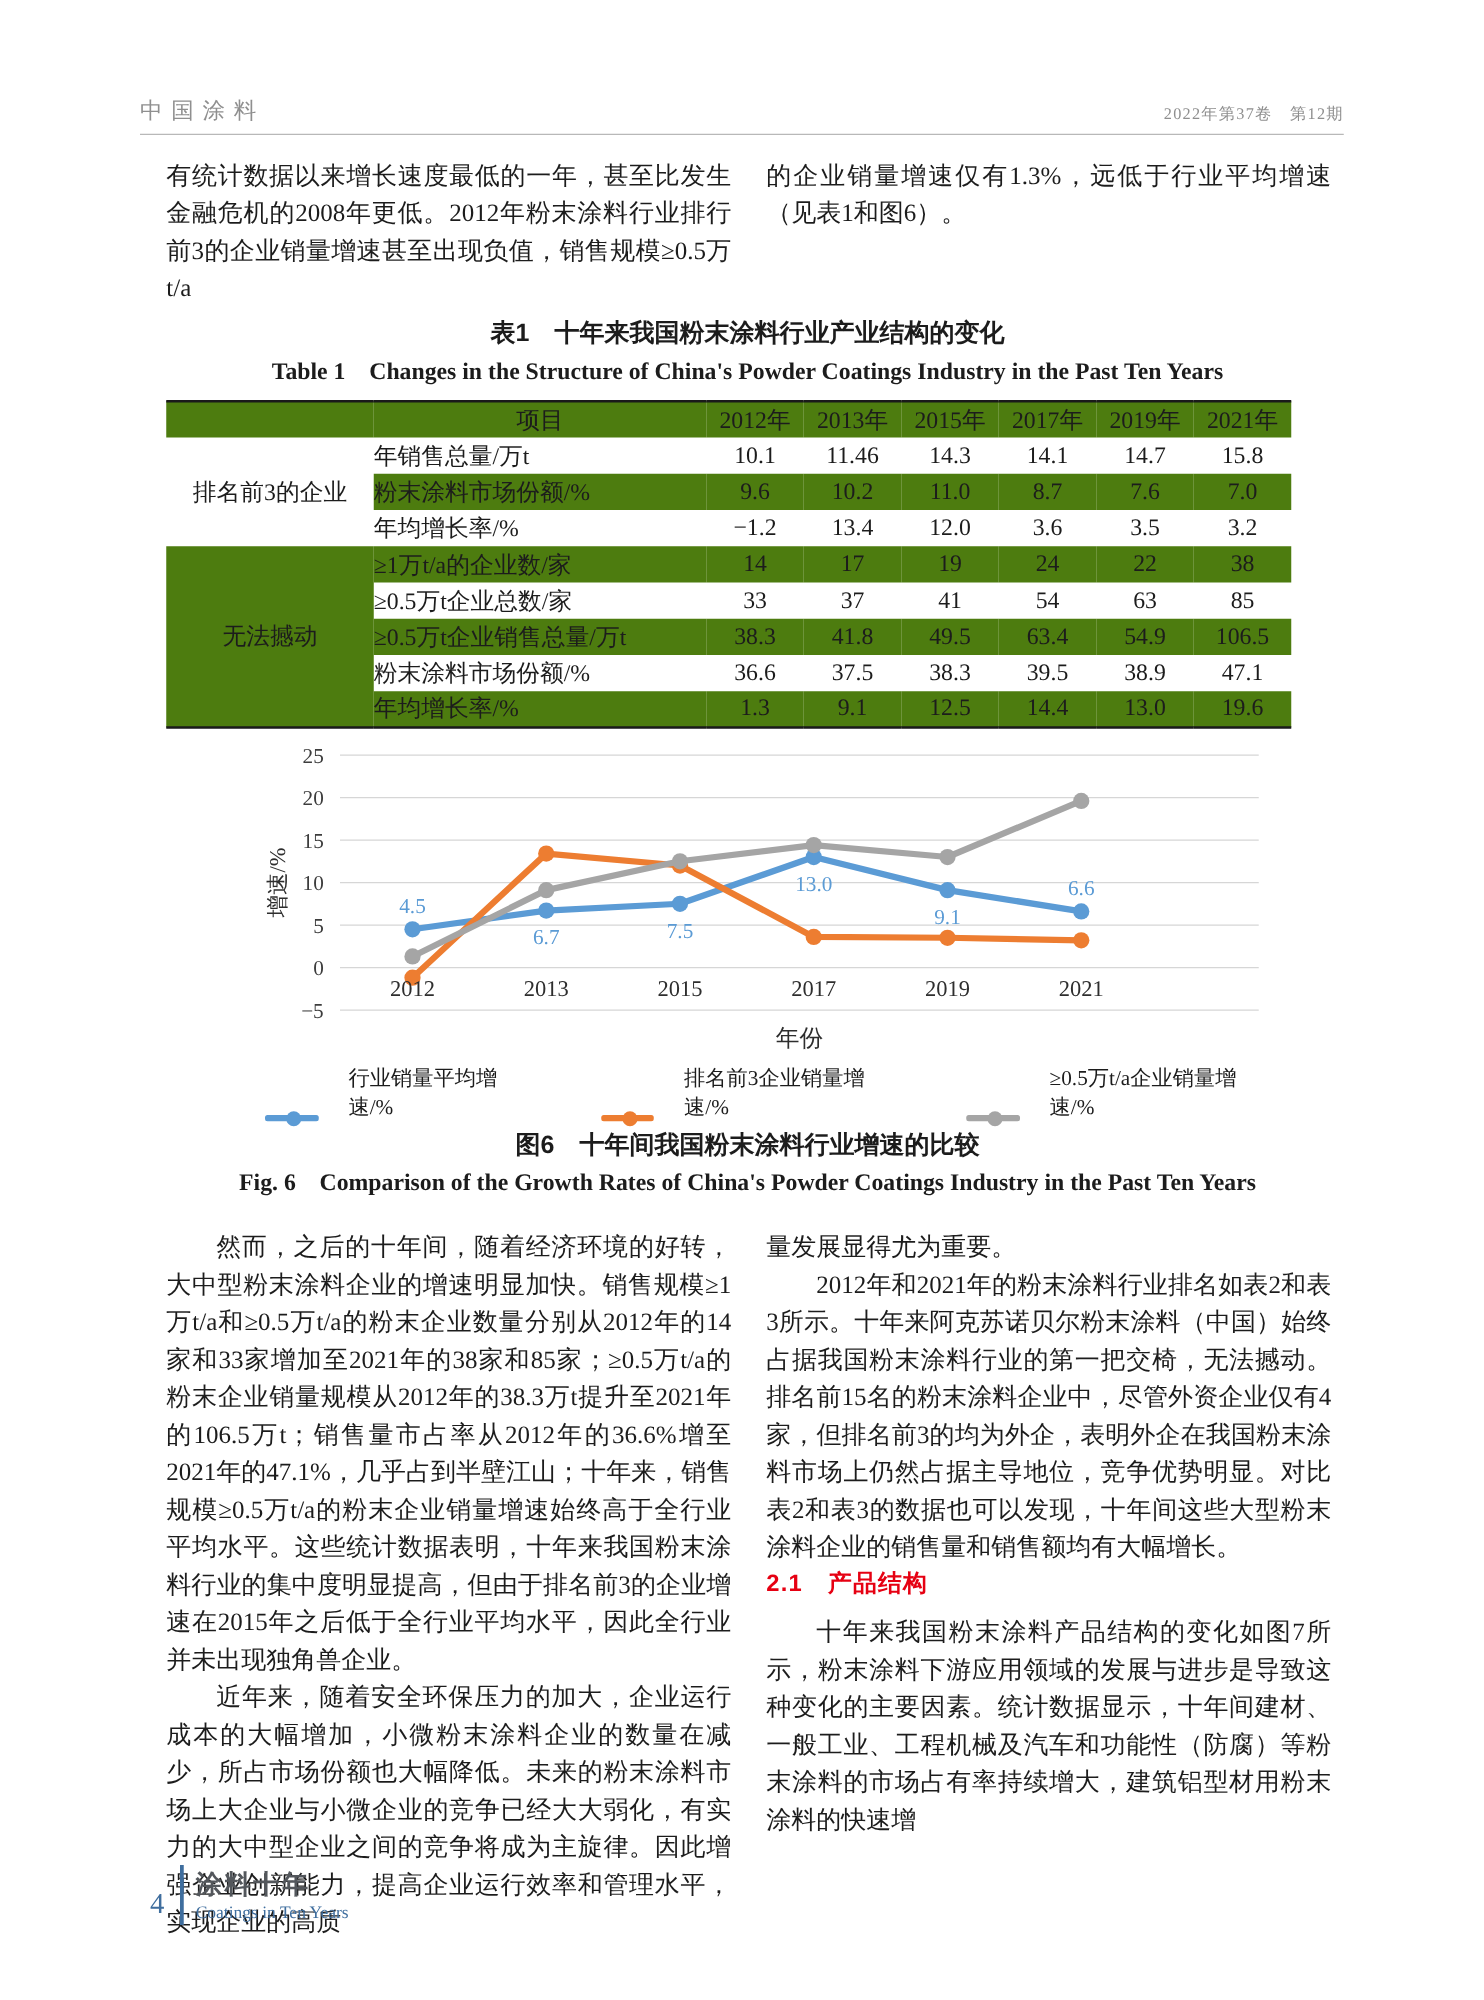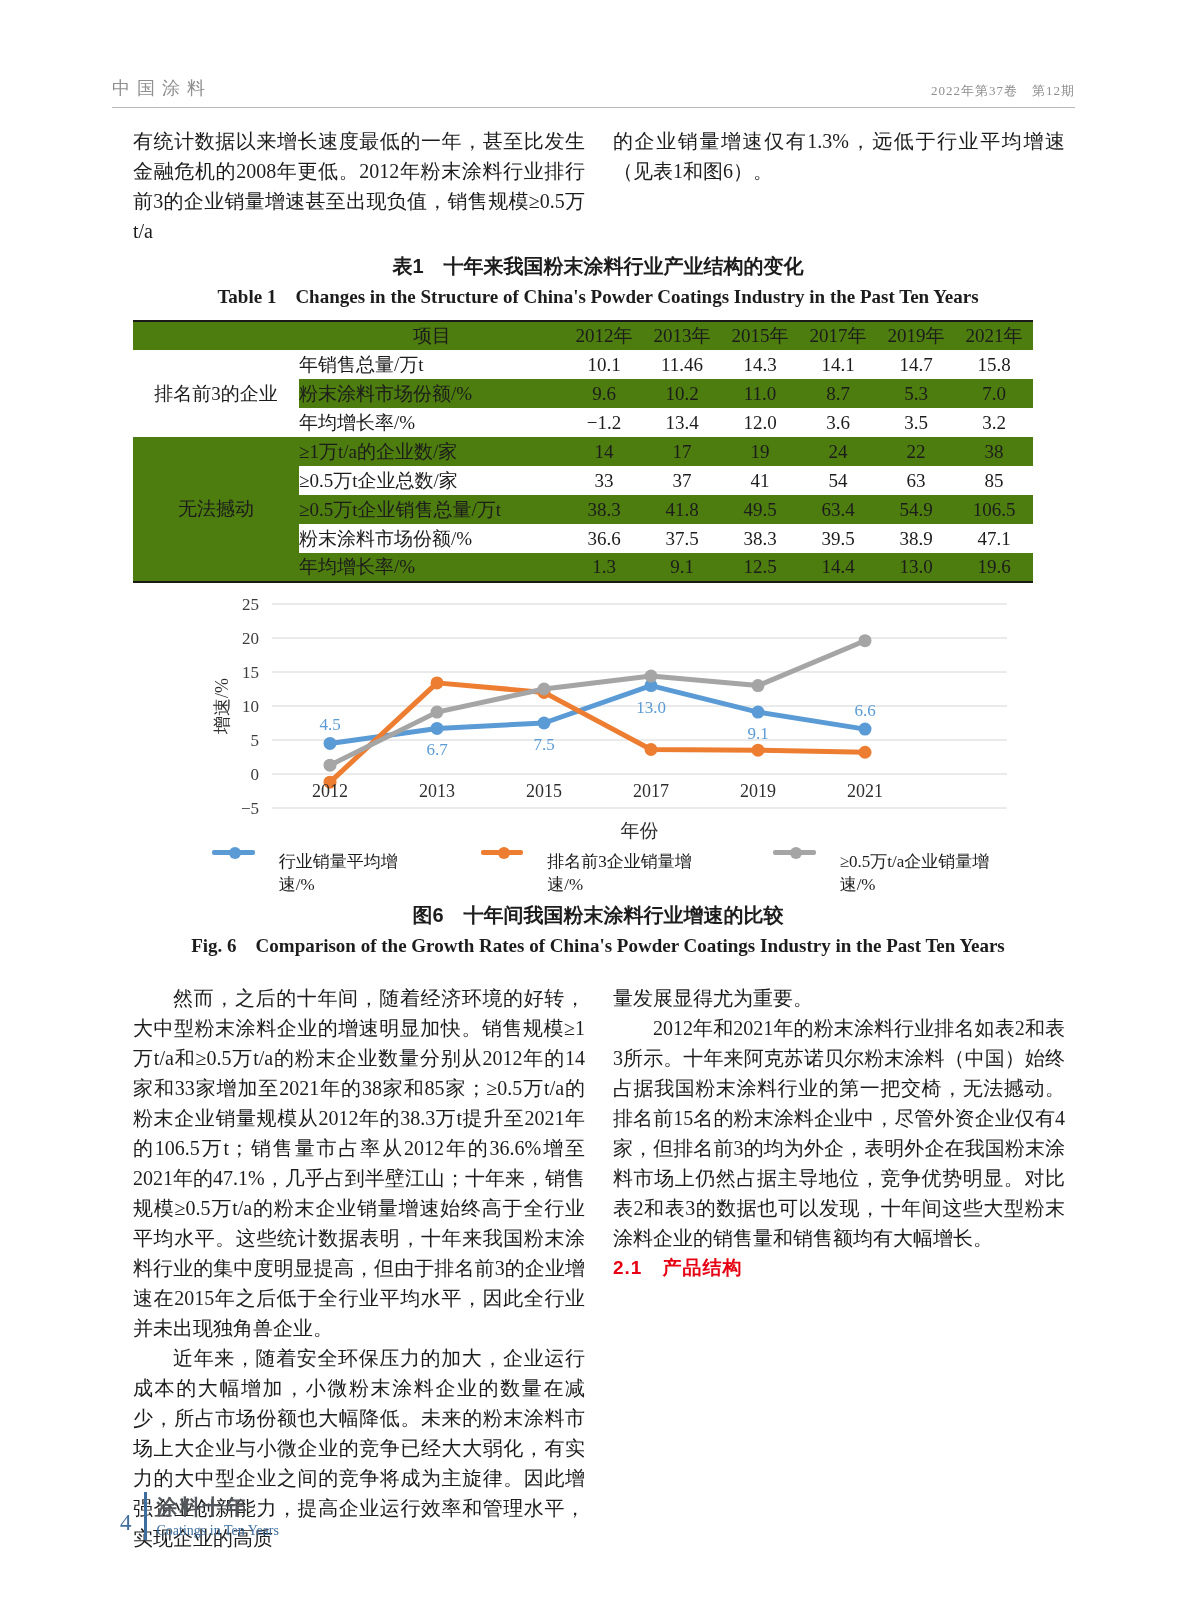--- a/index.html
+++ b/index.html
@@ -39,21 +39,21 @@
   table.t1 td, table.t1 th { height:29px; font-size:19px; font-weight:normal; padding:0; }
   table.t1 .bg { background:#4d7c0f; }
   td.group  { text-align:center; }
   td.rowlab { text-align:left; padding-left:4px; }
   td.val, th.val { text-align:center; }
   th.lab { text-align:center; }
 
   
   .chart { position:absolute; left:212px; top:590px; width:800px; }
   .legend { display:flex; justify-content:center; gap:58px; margin-top:4px; font-size:17px; }
-  .legend-item { display:flex; align-items:flex-start; gap:24px; }
+  .legend-item { display:flex; align-items:flex-end; gap:24px; }
   .lmark { position:relative; width:46px; height:5px; border-radius:2px; }
   .lmark::after {
     content:""; position:absolute; left:17px; top:-3.5px;
     width:12px; height:12px; border-radius:50%; background:inherit;
   }
 
   
   .figcap { position:absolute; left:133px; top:902px; width:930px; }
 
   
@@ -120,21 +120,21 @@
             <td class="val">14.1</td>
             <td class="val">14.7</td>
             <td class="val">15.8</td>
           </tr>
           <tr>
             <td class="rowlab bg">粉末涂料市场份额/%</td>
             <td class="val bg">9.6</td>
             <td class="val bg">10.2</td>
             <td class="val bg">11.0</td>
             <td class="val bg">8.7</td>
-            <td class="val bg">5.3</td>
+            <td class="val bg">7.6</td>
             <td class="val bg">7.0</td>
           </tr>
           <tr>
             <td class="rowlab">年均增长率/%</td>
             <td class="val">−1.2</td>
             <td class="val">13.4</td>
             <td class="val">12.0</td>
             <td class="val">3.6</td>
             <td class="val">3.5</td>
             <td class="val">3.2</td>
@@ -263,20 +263,21 @@
   </div>
 
   <div class="col" id="body-left">
     <p class="indent">然而，之后的十年间，随着经济环境的好转，大中型粉末涂料企业的增速明显加快。销售规模≥1万t/a和≥0.5万t/a的粉末企业数量分别从2012年的14家和33家增加至2021年的38家和85家；≥0.5万t/a的粉末企业销量规模从2012年的38.3万t提升至2021年的106.5万t；销售量市占率从2012年的36.6%增至2021年的47.1%，几乎占到半壁江山；十年来，销售规模≥0.5万t/a的粉末企业销量增速始终高于全行业平均水平。这些统计数据表明，十年来我国粉末涂料行业的集中度明显提高，但由于排名前3的企业增速在2015年之后低于全行业平均水平，因此全行业并未出现独角兽企业。</p>
     <p class="indent">近年来，随着安全环保压力的加大，企业运行成本的大幅增加，小微粉末涂料企业的数量在减少，所占市场份额也大幅降低。未来的粉末涂料市场上大企业与小微企业的竞争已经大大弱化，有实力的大中型企业之间的竞争将成为主旋律。因此增强企业创新能力，提高企业运行效率和管理水平，实现企业的高质</p>
   </div>
   <div class="col" id="body-right">
     <p>量发展显得尤为重要。</p>
     <p class="indent">2012年和2021年的粉末涂料行业排名如表2和表3所示。十年来阿克苏诺贝尔粉末涂料（中国）始终占据我国粉末涂料行业的第一把交椅，无法撼动。排名前15名的粉末涂料企业中，尽管外资企业仅有4家，但排名前3的均为外企，表明外企在我国粉末涂料市场上仍然占据主导地位，竞争优势明显。对比表2和表3的数据也可以发现，十年间这些大型粉末涂料企业的销售量和销售额均有大幅增长。</p>
     <h3 class="sec">2.1　产品结构</h3>
+    <p class="indent">十年来我国粉末涂料产品结构的变化如图7所示，粉末涂料下游应用领域的发展与进步是导致这种变化的主要因素。统计数据显示，十年间建材、一般工业、工程机械及汽车和功能性（防腐）等粉末涂料的市场占有率持续增大，建筑铝型材用粉末涂料的快速增</p>
   </div>
 
   <div class="pagefoot">
     <span class="pagenum">4</span>
     <span class="footbar"></span>
     <span>
       <div class="brand-zh">涂料十年</div>
       <div class="brand-en">Coatings in Ten Years</div>
     </span>
   </div>

